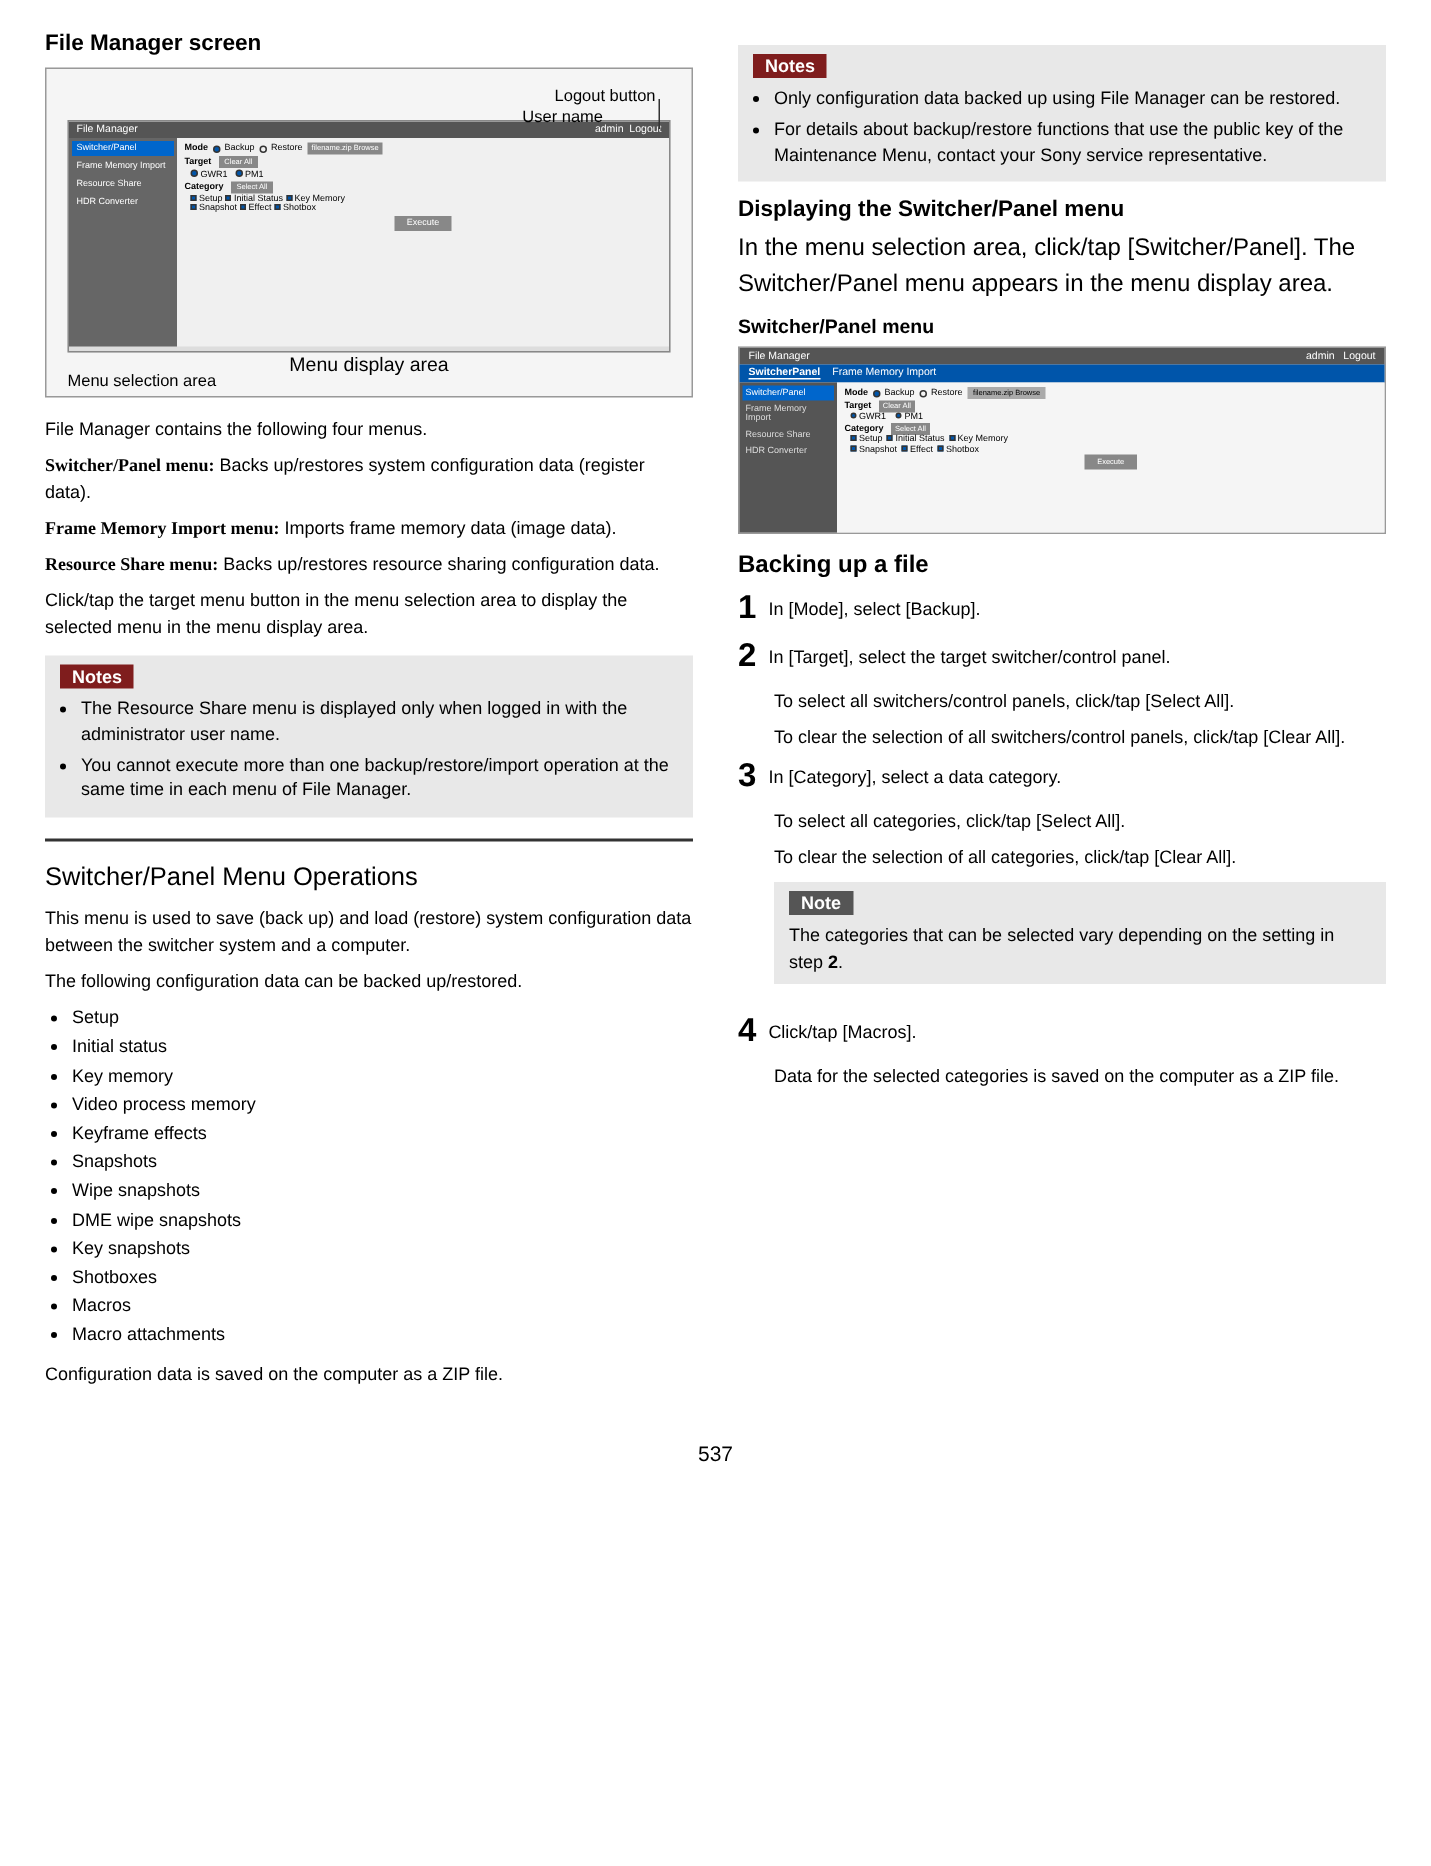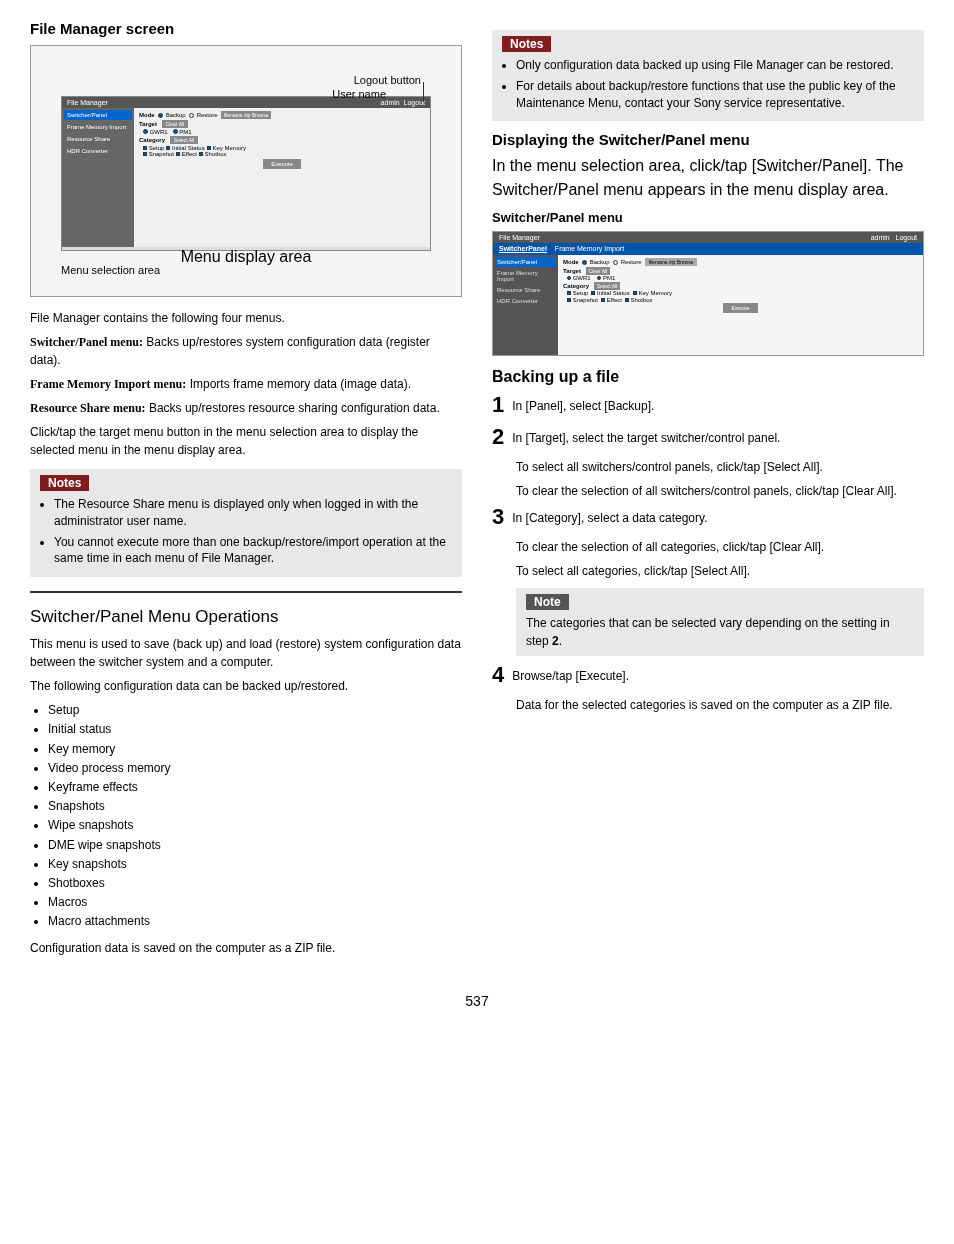--- a/index.html
+++ b/index.html
@@ -24,21 +24,21 @@
       flex: 1;
       max-width: 450px;
     }
     h2.section-title {
       font-size: 15px;
       font-weight: bold;
       margin-bottom: 8px;
     }
     .screen-box {
       border: 1px solid #999;
-      padding: 20px;
+      padding: 4px;
       margin-bottom: 12px;
       background: #f5f5f5;
       position: relative;
     }
     .notes-box {
       background: #e8e8e8;
       border: none;
       padding: 6px 10px;
       margin: 10px 0;
     }
@@ -105,21 +105,21 @@
     .step-detail {
       font-size: 12px;
       line-height: 1.5;
       margin-left: 24px;
       margin-top: 4px;
       margin-bottom: 6px;
     }
     .note-box {
       background: #e8e8e8;
       padding: 6px 10px;
-      margin: 8px 0 8px 24px;
+      margin: 8px 0 20px 24px;
     }
     .note-box .note-header {
       font-weight: bold;
       font-size: 12px;
       background: #555;
       color: #fff;
       display: inline-block;
       padding: 1px 8px;
       margin-bottom: 4px;
     }
@@ -234,21 +234,21 @@
               </div>
             </div>
           </div>
         </div>
 
         <div style="position:absolute; top:8px; right:20px; font-size:11px;">Logout button</div>
         <div style="position:absolute; top:22px; right:55px; font-size:11px;">User name</div>
 
         <div style="position:absolute; top:16px; right:17px; width:1px; height:20px; border-right:1px solid #333;"></div>
 
-        <div style="position:absolute; bottom:10px; left:50%; transform:translateX(-50%); font-size:16px; text-align:center;margin-top:36px;">Menu display area</div>
+        <div style="position:absolute; bottom:10px; left:50%; transform:translateX(-50%); font-size:13px; text-align:center;margin-top:36px;">Menu display area</div>
         <div style="position:absolute; bottom:0px; left:10px; font-size:11px;">Menu selection area</div>
       </div>
     </div>
 
     <p class="body-text">File Manager contains the following four menus.</p>
 
     <p class="body-text">
       <span class="bold-term">Switcher/Panel menu:</span>
       <span>Backs up/restores system configuration data (register data).</span>
     </p>
@@ -367,51 +367,51 @@
             <span style="background:#888;color:#fff;padding:2px 8px;font-size:5px;">Execute</span>
           </div>
         </div>
       </div>
     </div>
 
     <h2 class="backup-title">Backing up a file</h2>
 
     <div class="step-container">
       <span class="step-number">1</span>
-      <p class="step-text">In [Panel], select [Backup].</p>
+      <p class="step-text">In [Mode], select [Backup].</p>
     </div>
 
     <div class="step-container">
       <span class="step-number">2</span>
       <p class="step-text">In [Target], select the target switcher/control panel.</p>
     </div>
     <div class="step-detail">
       <p class="body-text">To select all switchers/control panels, click/tap [Select All].</p>
       <p class="body-text">To clear the selection of all switchers/control panels, click/tap [Clear All].</p>
     </div>
 
     <div class="step-container">
       <span class="step-number">3</span>
       <p class="step-text">In [Category], select a data category.</p>
     </div>
     <div class="step-detail">
+      <p class="body-text">To select all categories, click/tap [Select All].</p>
       <p class="body-text">To clear the selection of all categories, click/tap [Clear All].</p>
-      <p class="body-text">To select all categories, click/tap [Select All].</p>
     </div>
 
     <div class="note-box">
       <div class="note-header">Note</div>
       <p>
         The categories that can be selected vary depending on the setting in step <strong>2</strong>.
       </p>
     </div>
 
     <div class="step-container">
       <span class="step-number">4</span>
-      <p class="step-text">Browse/tap [Execute].</p>
+      <p class="step-text">Click/tap [Macros].</p>
     </div>
     <div class="step-detail">
       <p class="body-text">Data for the selected categories is saved on the computer as a ZIP file.</p>
     </div>
 
   </div>
 </div>
 
 <div class="page-number">537</div>
 

